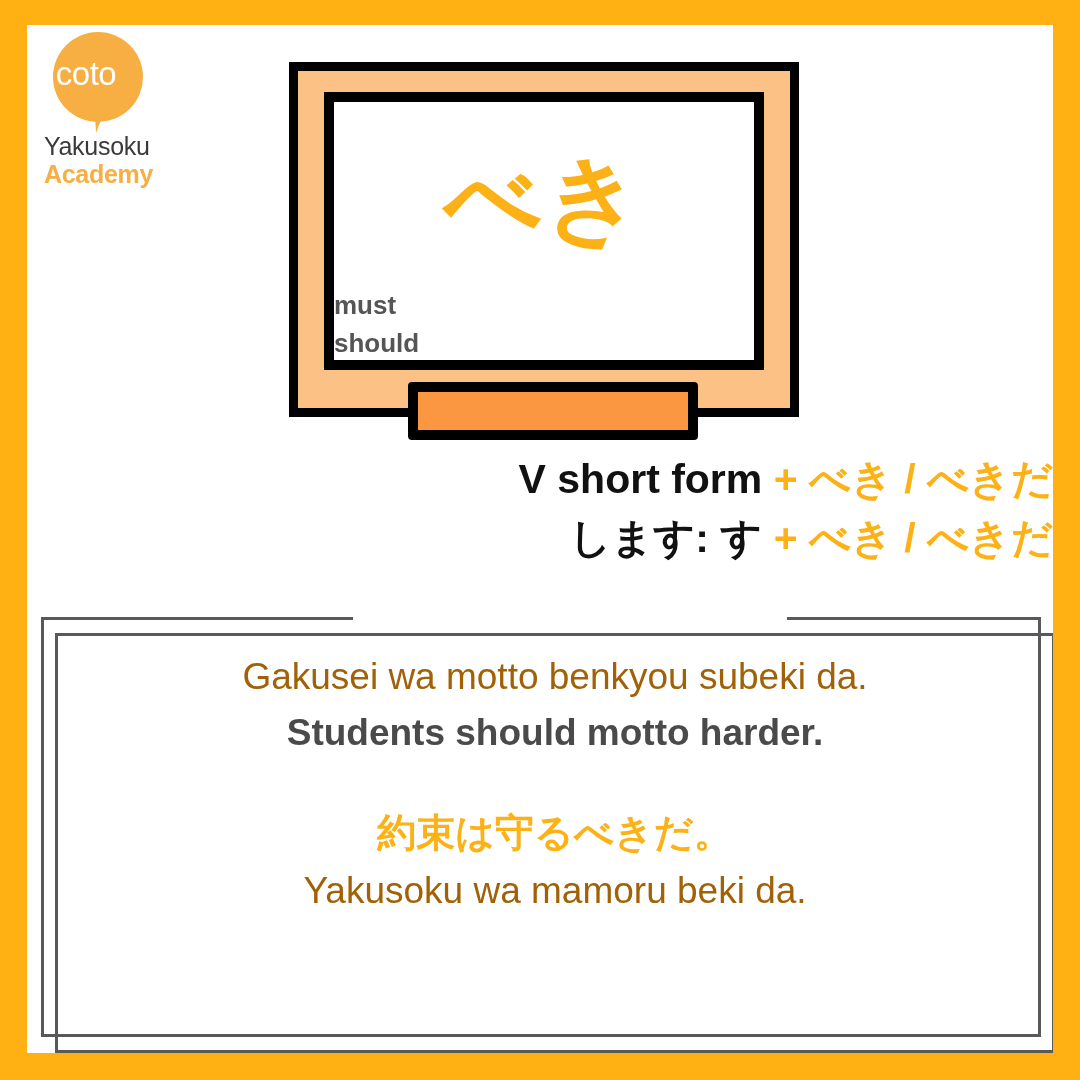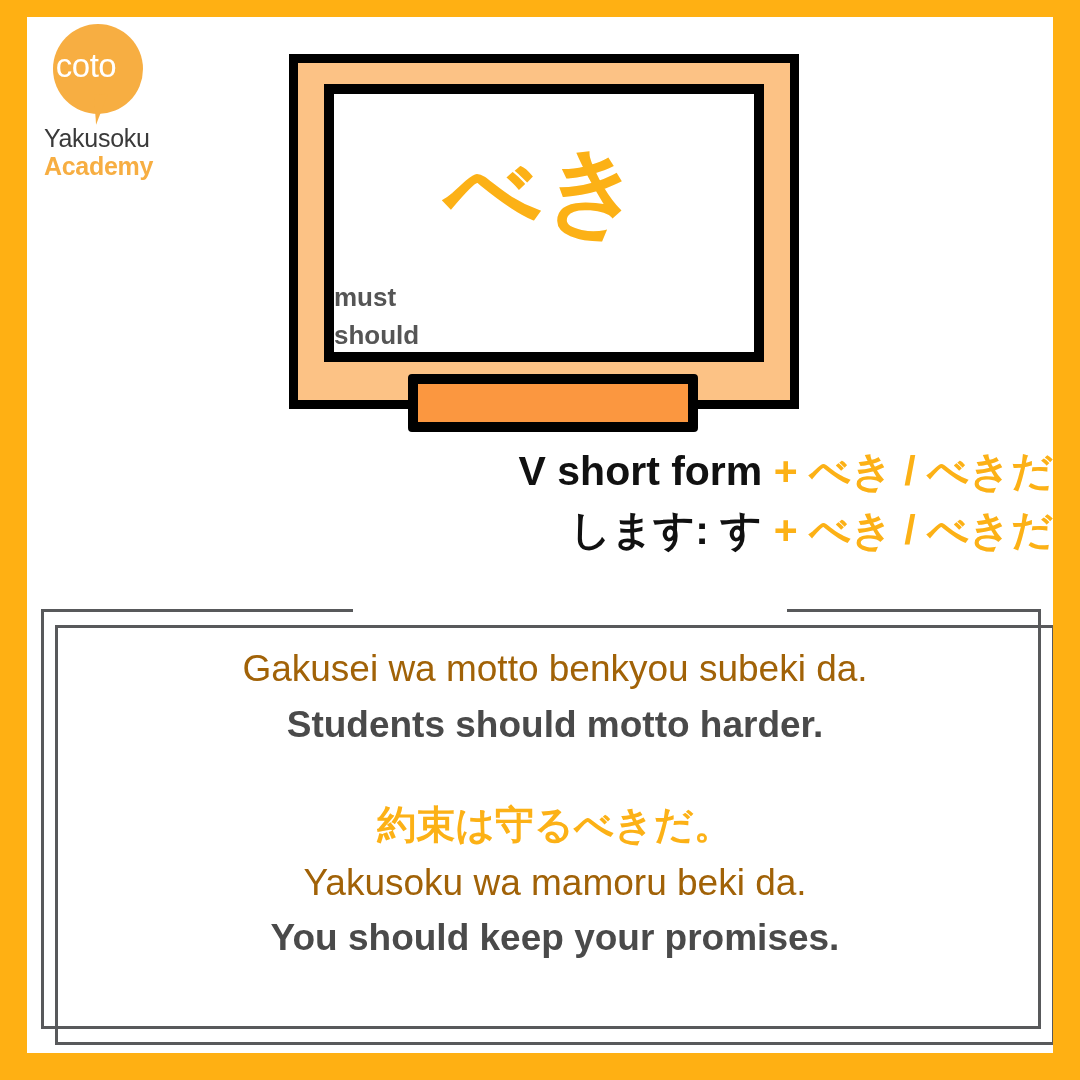--- a/index.html
+++ b/index.html
@@ -15,21 +15,21 @@
     background: #FFB013;
   }
 
   
   .card {
     position: relative;
     width: 1080px;
     height: 1080px;
     box-sizing: border-box;
     background: #FFB013;
-    padding: 17px 27px 27px 27px;
+    padding: 25px 27px 27px 27px;
   }
   .card-inner {
     position: relative;
     width: 100%;
     height: 100%;
     background: #ffffff;
     box-sizing: border-box;
     overflow: hidden;
   }
 
@@ -287,19 +287,18 @@
       <div class="ex-rect-inner"></div>
 
       <div class="ex-body">
         <div class="example">
           <div class="ex-romaji">Gakusei wa motto benkyou subeki da.</div>
           <div class="ex-en">Students should motto harder.</div>
         </div>
         <div class="example">
           <div class="ex-jp">約束は守るべきだ。</div>
           <div class="ex-romaji">Yakusoku wa mamoru beki da.</div>
-          <div class="ex-en">You should keep your promises.</div>
         </div>
       </div>
     </div>
 
   </div>
 </div>
 
 </body></html>

